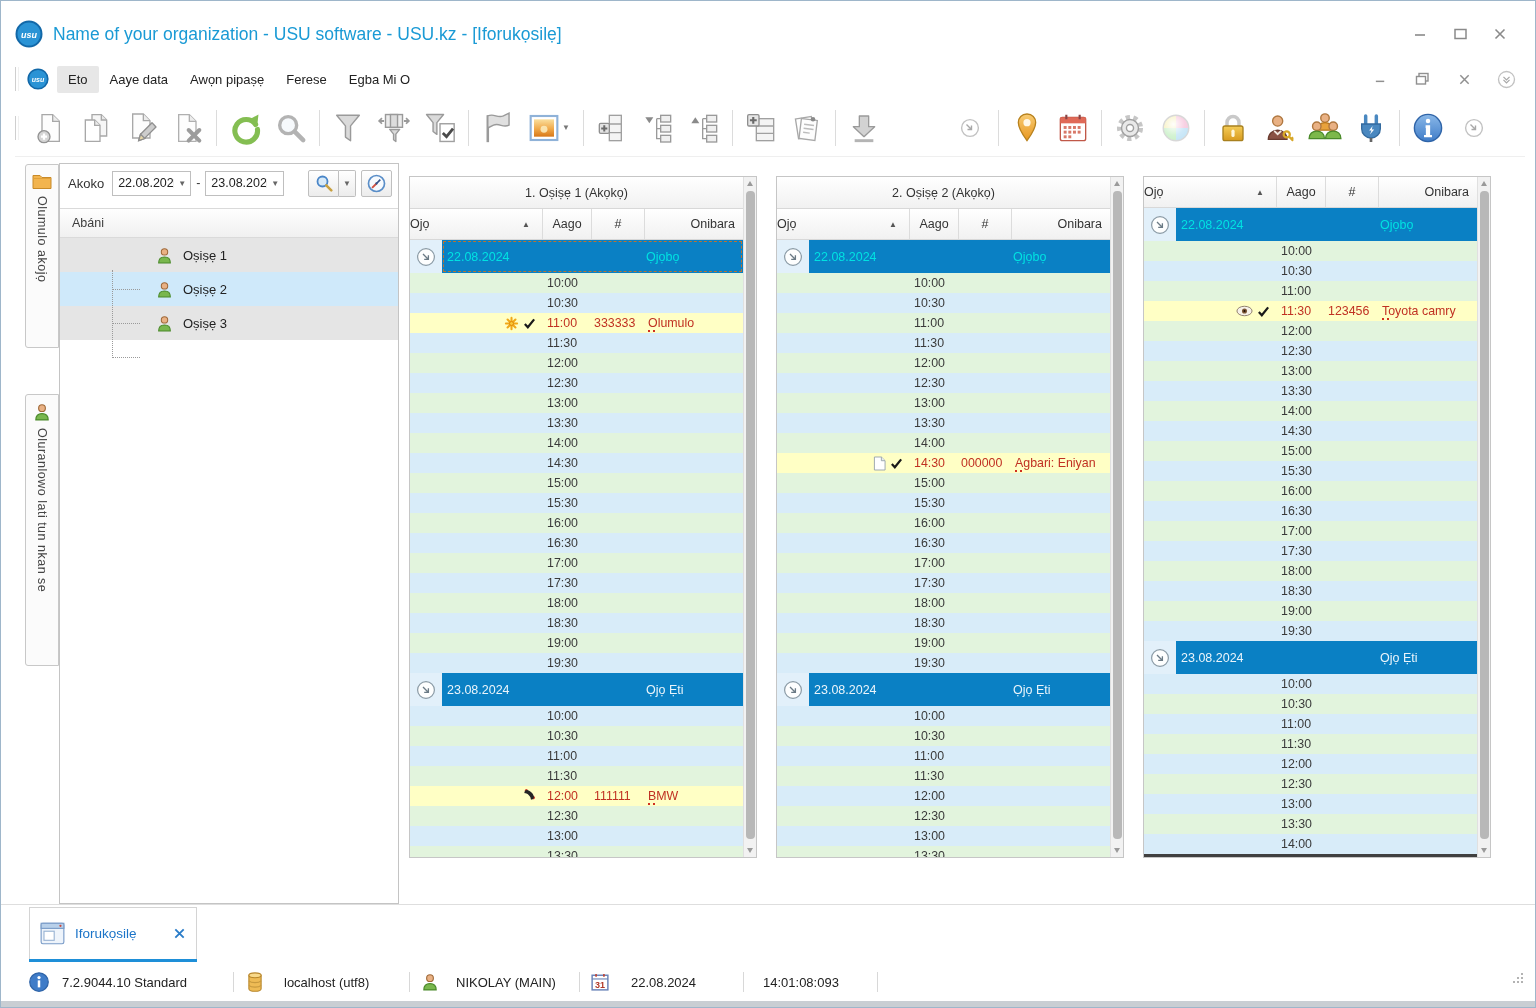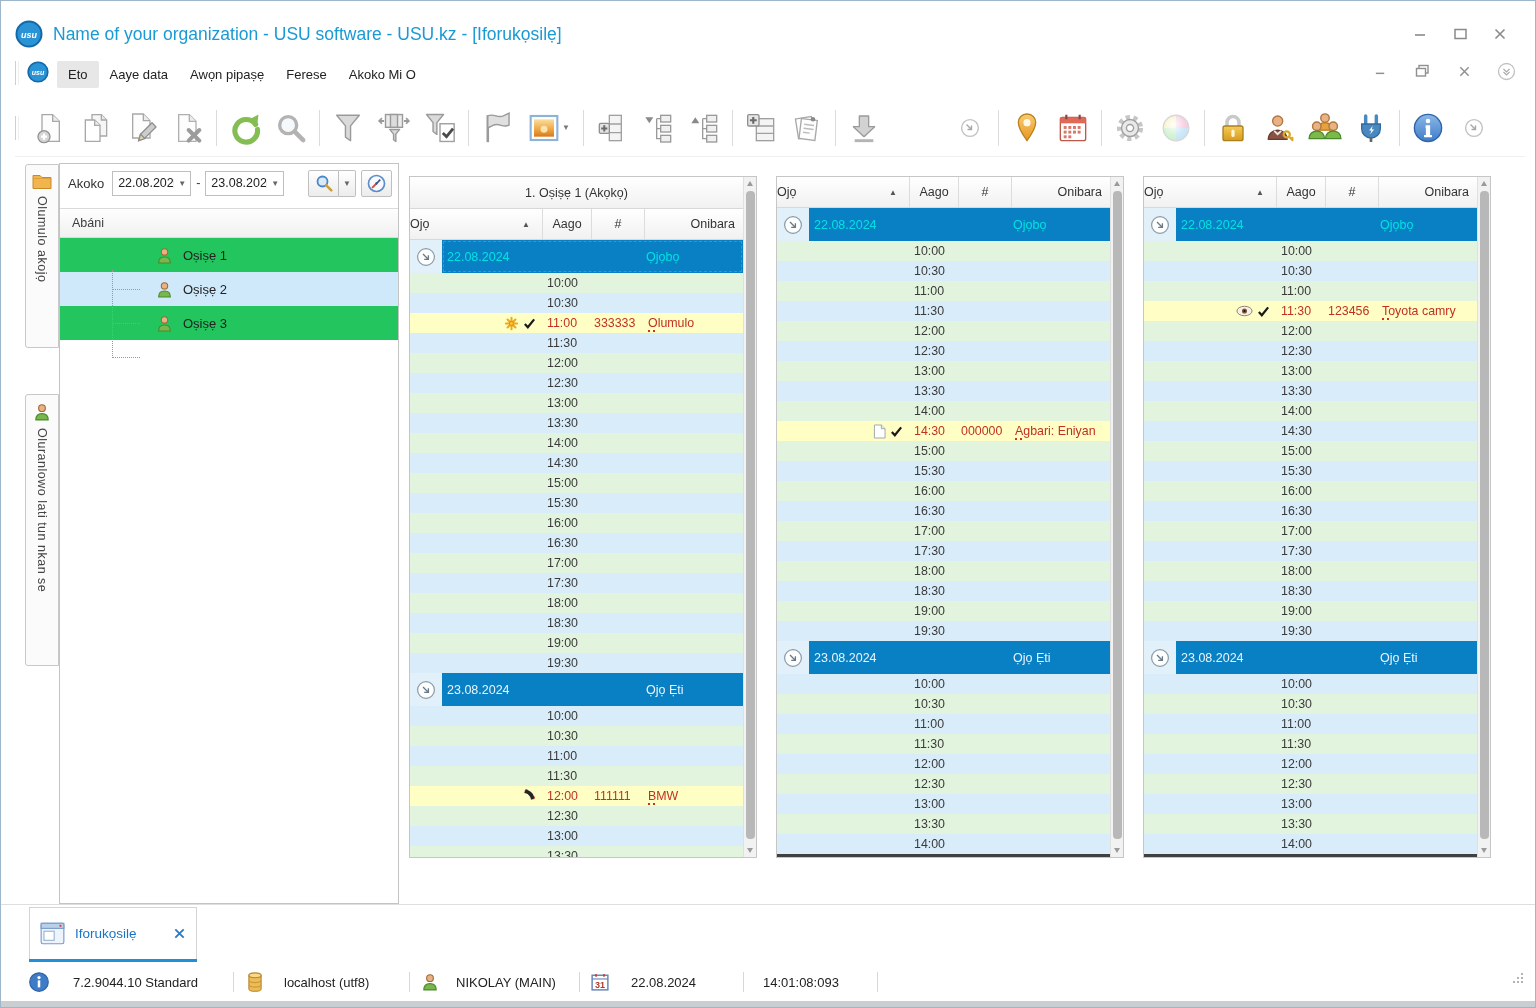--- a/index.html
+++ b/index.html
@@ -6,21 +6,21 @@
 body{margin:0;background:#dfe5ea;font-family:"Liberation Sans",sans-serif}
 .window{position:relative;width:1536px;height:1008px;background:#fff;border:1px solid #9eb6ca;overflow:hidden;color:#333}
 svg{display:block}
 svg text{font-family:"Liberation Sans",sans-serif}
 
 .titlebar{position:absolute;top:8px;left:14px;right:10px;height:50px;display:flex;align-items:center}
 .title-text{color:#1a9ad5;font-size:17.5px;margin-left:10px;white-space:nowrap}
 .win-controls{margin-left:auto;display:flex;align-items:center;gap:18px;padding-right:14px}
 .wc{width:22px;height:20px;display:flex;align-items:center;justify-content:center;cursor:default}
 
-.menubar{position:absolute;top:60px;left:14px;right:8px;height:36px;display:flex;align-items:flex-start}
+.menubar{position:absolute;top:60px;left:14px;right:8px;height:36px;display:flex;align-items:center}
 .grip{width:4px;height:24px;border-left:1px solid #cfcfcf;border-right:1px solid #f0f0f0;margin-right:8px}
 .menu-item{padding:6px 11px;font-size:13px;color:#222;border-radius:2px}
 .menu-item.active{background:#e7e7e7}
 .mdi-controls{margin-left:auto;display:flex;align-items:center;gap:20px;padding-right:10px}
 
 .toolbar{position:absolute;top:98px;left:14px;right:10px;height:58px;display:flex;align-items:center;border-bottom:1px solid #efefef}
 .tbtn{width:46px;height:46px;display:flex;align-items:center;justify-content:center;border-radius:3px}
 .tsep{width:1px;height:36px;background:#dcdcdc;margin:0 5px}
 .tspacer{width:60px}
 .drop-arrow{font-size:8px;color:#777;margin-left:2px;align-self:center}
@@ -39,21 +39,21 @@
 .combo .arr{width:17px;color:#666;font-size:8px;text-align:center;border-left:1px solid #eee}
 .dash{margin:0 5px;font-size:12.5px}
 .sbtn{height:27px;border:1px solid #bfbfbf;background:linear-gradient(#fff,#ececec);display:flex;align-items:center;justify-content:center}
 .btn-search{width:31px;margin-left:auto;border-radius:2px 0 0 2px}
 .btn-searcharr{width:17px;border-left:none;font-size:8px;color:#666;border-radius:0 2px 2px 0}
 .btn-clock{width:31px;margin-left:5px;border-radius:2px}
 .lp-grid-header{height:30px;margin-top:6px;background:linear-gradient(#fefefe,#f0f0f0);border-top:1px solid #dadada;border-bottom:1px solid #dadada;display:flex;align-items:center;padding-left:12px;font-size:12.5px;color:#3c3c3c}
 .tree-wrap{position:relative}
 .tree-row{height:34px;display:flex;align-items:center;font-size:13px;color:#222}
 .tree-row.t-blue{background:#cfe9fa}
-.tree-row.t-green{background:#22c55e}
+.tree-row.t-green{background:#e5e5e5}
 .tree-vline{position:absolute;left:52px;top:32px;height:86px;border-left:1px dotted #9a9a9a}
 .tree-hdot{position:absolute;left:52px;width:28px;border-top:1px dotted #9a9a9a}
 
 .schedule{position:absolute;left:406px;top:162px;width:1122px;height:741px;background:#fff}
 .panel{position:absolute;top:13px;width:348px;height:682px;border:1px solid #c6c6c6;background:#404040}
 .panel-main{position:absolute;left:0;top:0;right:13px;bottom:0;overflow:hidden}
 .panel-title{height:32px;background:linear-gradient(#ffffff,#f1f1f1);border-bottom:1px solid #d8d8d8;display:flex;align-items:center;justify-content:center;font-size:12.5px;color:#333}
 .colhdr{height:31px;display:flex;background:linear-gradient(#ffffff,#f1f1f1);border-bottom:1px solid #d8d8d8;font-size:12.5px;color:#333}
 .colhdr>div{display:flex;align-items:center;border-right:1px solid #dcdcdc}
 .ch-ojo{width:133px}.ch-ojo span:first-child{}
@@ -128,21 +128,21 @@
     <span style="margin-right:8px">
       <svg width="22" height="22" viewBox="0 0 28 28">
           <circle cx="14" cy="14" r="12.5" fill="#2a93d5" stroke="#1268a8" stroke-width="2"></circle>
           <text x="14" y="18" font-size="9" fill="#fff" text-anchor="middle" font-style="italic" font-weight="bold">usu</text>
         </svg>
     </span>
     <span class="menu-item active">Eto</span>
     <span class="menu-item">Aaye data</span>
     <span class="menu-item">Awọn pipaṣẹ</span>
     <span class="menu-item">Ferese</span>
-    <span class="menu-item">Akoko Mi O</span>
+    <span class="menu-item">Egba Mi O</span>
     <div class="mdi-controls">
       <span class="wc">
           <svg width="13" height="13" viewBox="0 0 14 14">
             <path d="M2 9h9" stroke="#909090" stroke-width="1.6"></path>
           </svg>
         </span>
       <span class="wc">
           <svg width="15" height="14" viewBox="0 0 15 14">
             <rect x="4" y="1.5" width="9" height="7.5" fill="#fff" stroke="#909090" stroke-width="1.4"></rect>
             <rect x="1.5" y="4.5" width="9" height="7.5" fill="#fff" stroke="#909090" stroke-width="1.4"></rect>
@@ -761,20 +761,21 @@
           </div>
         </div>
         <div class="vscroll">
           <div class="vs-up"></div>
           <div class="vs-thumb"></div>
           <div class="vs-dn"></div>
         </div>
       </div>
       <div class="panel" style="left: 369px;">
         <div class="panel-main">
+          <div class="panel-title">2. Oṣiṣẹ 2 (Akọkọ)</div>
           <div class="colhdr">
             <div class="ch-ojo">
               <span>Ojọ</span>
               <span class="ch-sort">▲</span>
             </div>
             <div class="ch-aago">Aago</div>
             <div class="ch-num">#</div>
             <div class="ch-client">Onibara</div>
           </div>
           <div class="band-row">
@@ -1253,21 +1254,21 @@
   <div class="tab-underline"></div>
 
   <div class="statusbar">
     <span class="sb" style="left:28px">
         <svg width="20" height="20" viewBox="0 0 16 16">
           <circle cx="8" cy="8" r="7.4" fill="#3f7cc8" stroke="#2f64a8"></circle>
           <rect x="7" y="6.7" width="2" height="5.6" fill="#fff"></rect>
           <circle cx="8" cy="4.4" r="1.3" fill="#fff"></circle>
         </svg>
       </span>
-    <span class="sb" style="left:72px">7.2.9044.10 Standard</span>
+    <span class="sb" style="left:61px">7.2.9044.10 Standard</span>
     <span class="sb-sep" style="left:232px"></span>
     <span class="sb" style="left:246px">
         <svg width="16" height="20" viewBox="0 0 14 18">
           <path d="M1.5 3v12c0 1.4 2.5 2.3 5.5 2.3s5.5-.9 5.5-2.3V3z" fill="#eebb55" stroke="#b8862a"></path>
           <ellipse cx="7" cy="3" rx="5.5" ry="2.2" fill="#f8d98a" stroke="#b8862a"></ellipse>
           <path d="M1.5 8c1 1 3 1.6 5.5 1.6S11.5 9 12.5 8M1.5 12c1 1 3 1.6 5.5 1.6s4.5-.6 5.5-1.6" fill="none" stroke="#c89a3e"></path>
         </svg>
       </span>
     <span class="sb" style="left:283px">localhost (utf8)</span>
     <span class="sb-sep" style="left:408px"></span>

